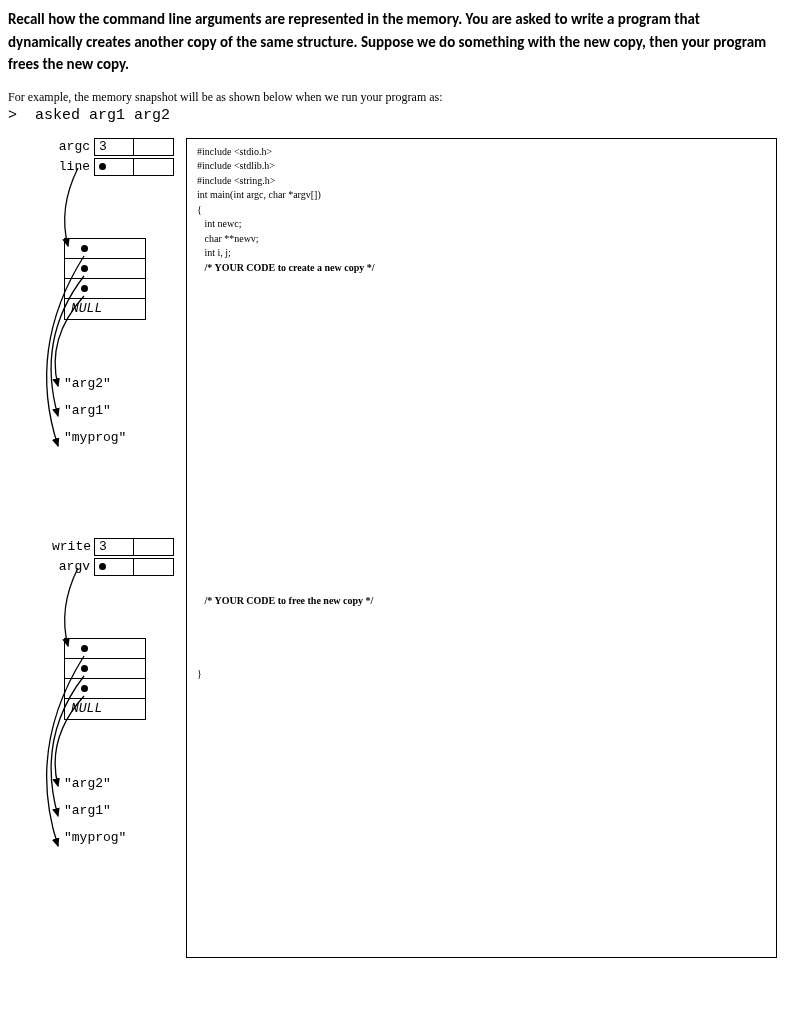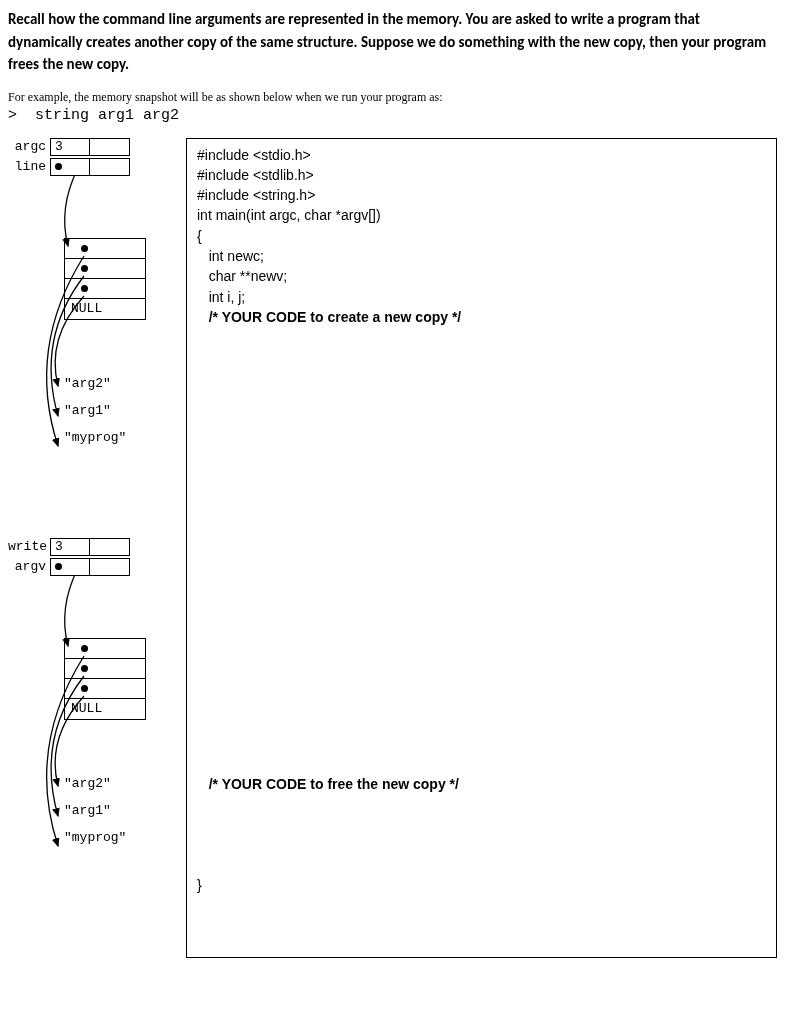--- a/index.html
+++ b/index.html
@@ -34,41 +34,42 @@
   .diagram-col {
     width: 178px;
     flex-shrink: 0;
     position: relative;
     font-family: "Courier New", monospace;
     font-size: 13px;
   }
   .code-box {
     border: 1px solid #000;
     padding: 6px 10px 6px 10px;
-    font-family: Liberation Sans, sans-serif;
-    font-size: 14px;
+    font-family: Liberation Serif, serif;
+    font-size: 10px;
     line-height: 1.45;
     flex: 1;
     min-height: 820px;
     box-sizing: border-box;
     white-space: pre;
   }
   .bold { font-weight: bold; }
 
   
   .var-row {
     display: flex;
     align-items: center;
     margin-bottom: 2px;
   }
   .var-label {
     width: 38px;
     text-align: right;
     padding-right: 4px;
     font-family: "Courier New", monospace;
+    margin-left: 44px;
   }
   .cell {
     border: 1px solid #000;
     width: 40px;
     height: 18px;
     display: flex;
     align-items: center;
     justify-content: flex-start;
     padding-left: 4px;
     font-family: "Courier New", monospace;
@@ -94,21 +95,21 @@
     border-bottom: 1px solid #000;
     height: 20px;
     display: flex;
     align-items: center;
     padding-left: 6px;
     font-family: "Courier New", monospace;
     font-size: 13px;
     box-sizing: border-box;
     position: relative;
   }
-  .ptr-cell:last-child { border-bottom: none; }
+  .ptr-cell:last-child { border-bottom: none; font-style: italic; }
   .str-label {
     margin-left: 56px;
     margin-top: 8px;
     font-family: "Courier New", monospace;
     font-size: 13px;
   }
   svg.arrows {
     position: absolute;
     left: 0;
     top: 0;
@@ -121,21 +122,21 @@
 </style>
 </head>
 <body>
 
 <div class="intro">
   <span>Recall how the command line arguments are represented in the memory. You are asked to write a program that dynamically creates another copy of the same structure. Suppose we do something with the new copy, then your program frees the new copy.</span>
 </div>
 
 <div class="example-line">For example, the memory snapshot will be as shown below when we run your program as:</div>
 <div class="cmd-line">
-  <span>&gt;</span>&nbsp;&nbsp;<span>string arg1 arg2</span>
+  <span>&gt;</span>&nbsp;&nbsp;<span>asked arg1 arg2</span>
 </div>
 
 <div class="main-row">
 
   <div class="diagram-col">
 
     <div class="block" style="height:380px;">
       <svg class="arrows" width="178" height="380">
         <defs>
           <marker id="ah" markerWidth="8" markerHeight="8" refX="6" refY="3" orient="auto">

